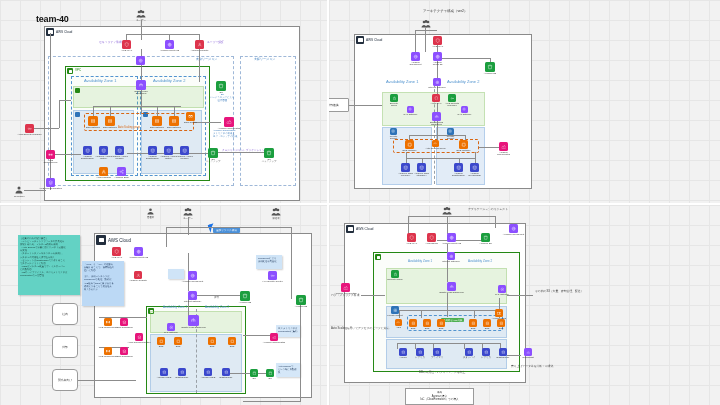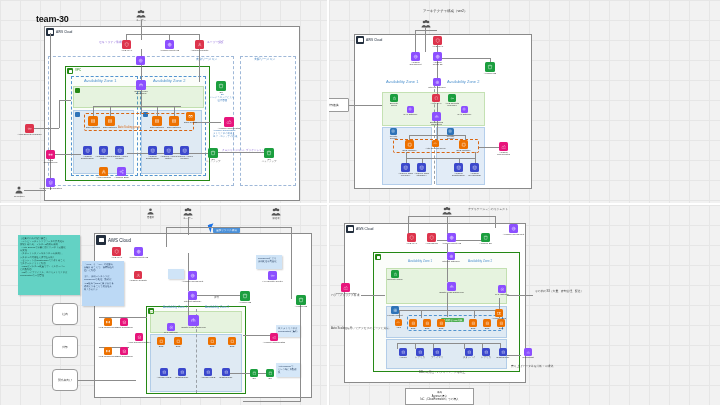--- a/index.html
+++ b/index.html
@@ -106,21 +106,21 @@
             transform:rotate(-20deg); }
 </style>
 </head>
 <body>
 
 <div id="root">
 
   <div class="quad q-tl">
     <div class="grid-bg"></div>
 
-    <div class="title-team" style="left:36px;top:14px;">team-30</div>
+    <div class="title-team" style="left:36px;top:14px;">team-40</div>
 
     <div class="cloud-box" style="left:44px;top:26px;width:256px;height:175px;"></div>
     <div class="cloud-label" style="left:46px;top:28px;">
       <span class="cloud-ico"></span>
       <span>AWS Cloud</span>
     </div>
 
     <div class="az-box" style="left:48px;top:56px;width:186px;height:130px;border-color:#9fb8d8;"></div>
     <div class="lbl lbl-blue" style="left:196px;top:58px;font-size:3px;">東京リージョン</div>
     <div class="az-box" style="left:240px;top:56px;width:56px;height:130px;border-color:#9fb8d8;"></div>

